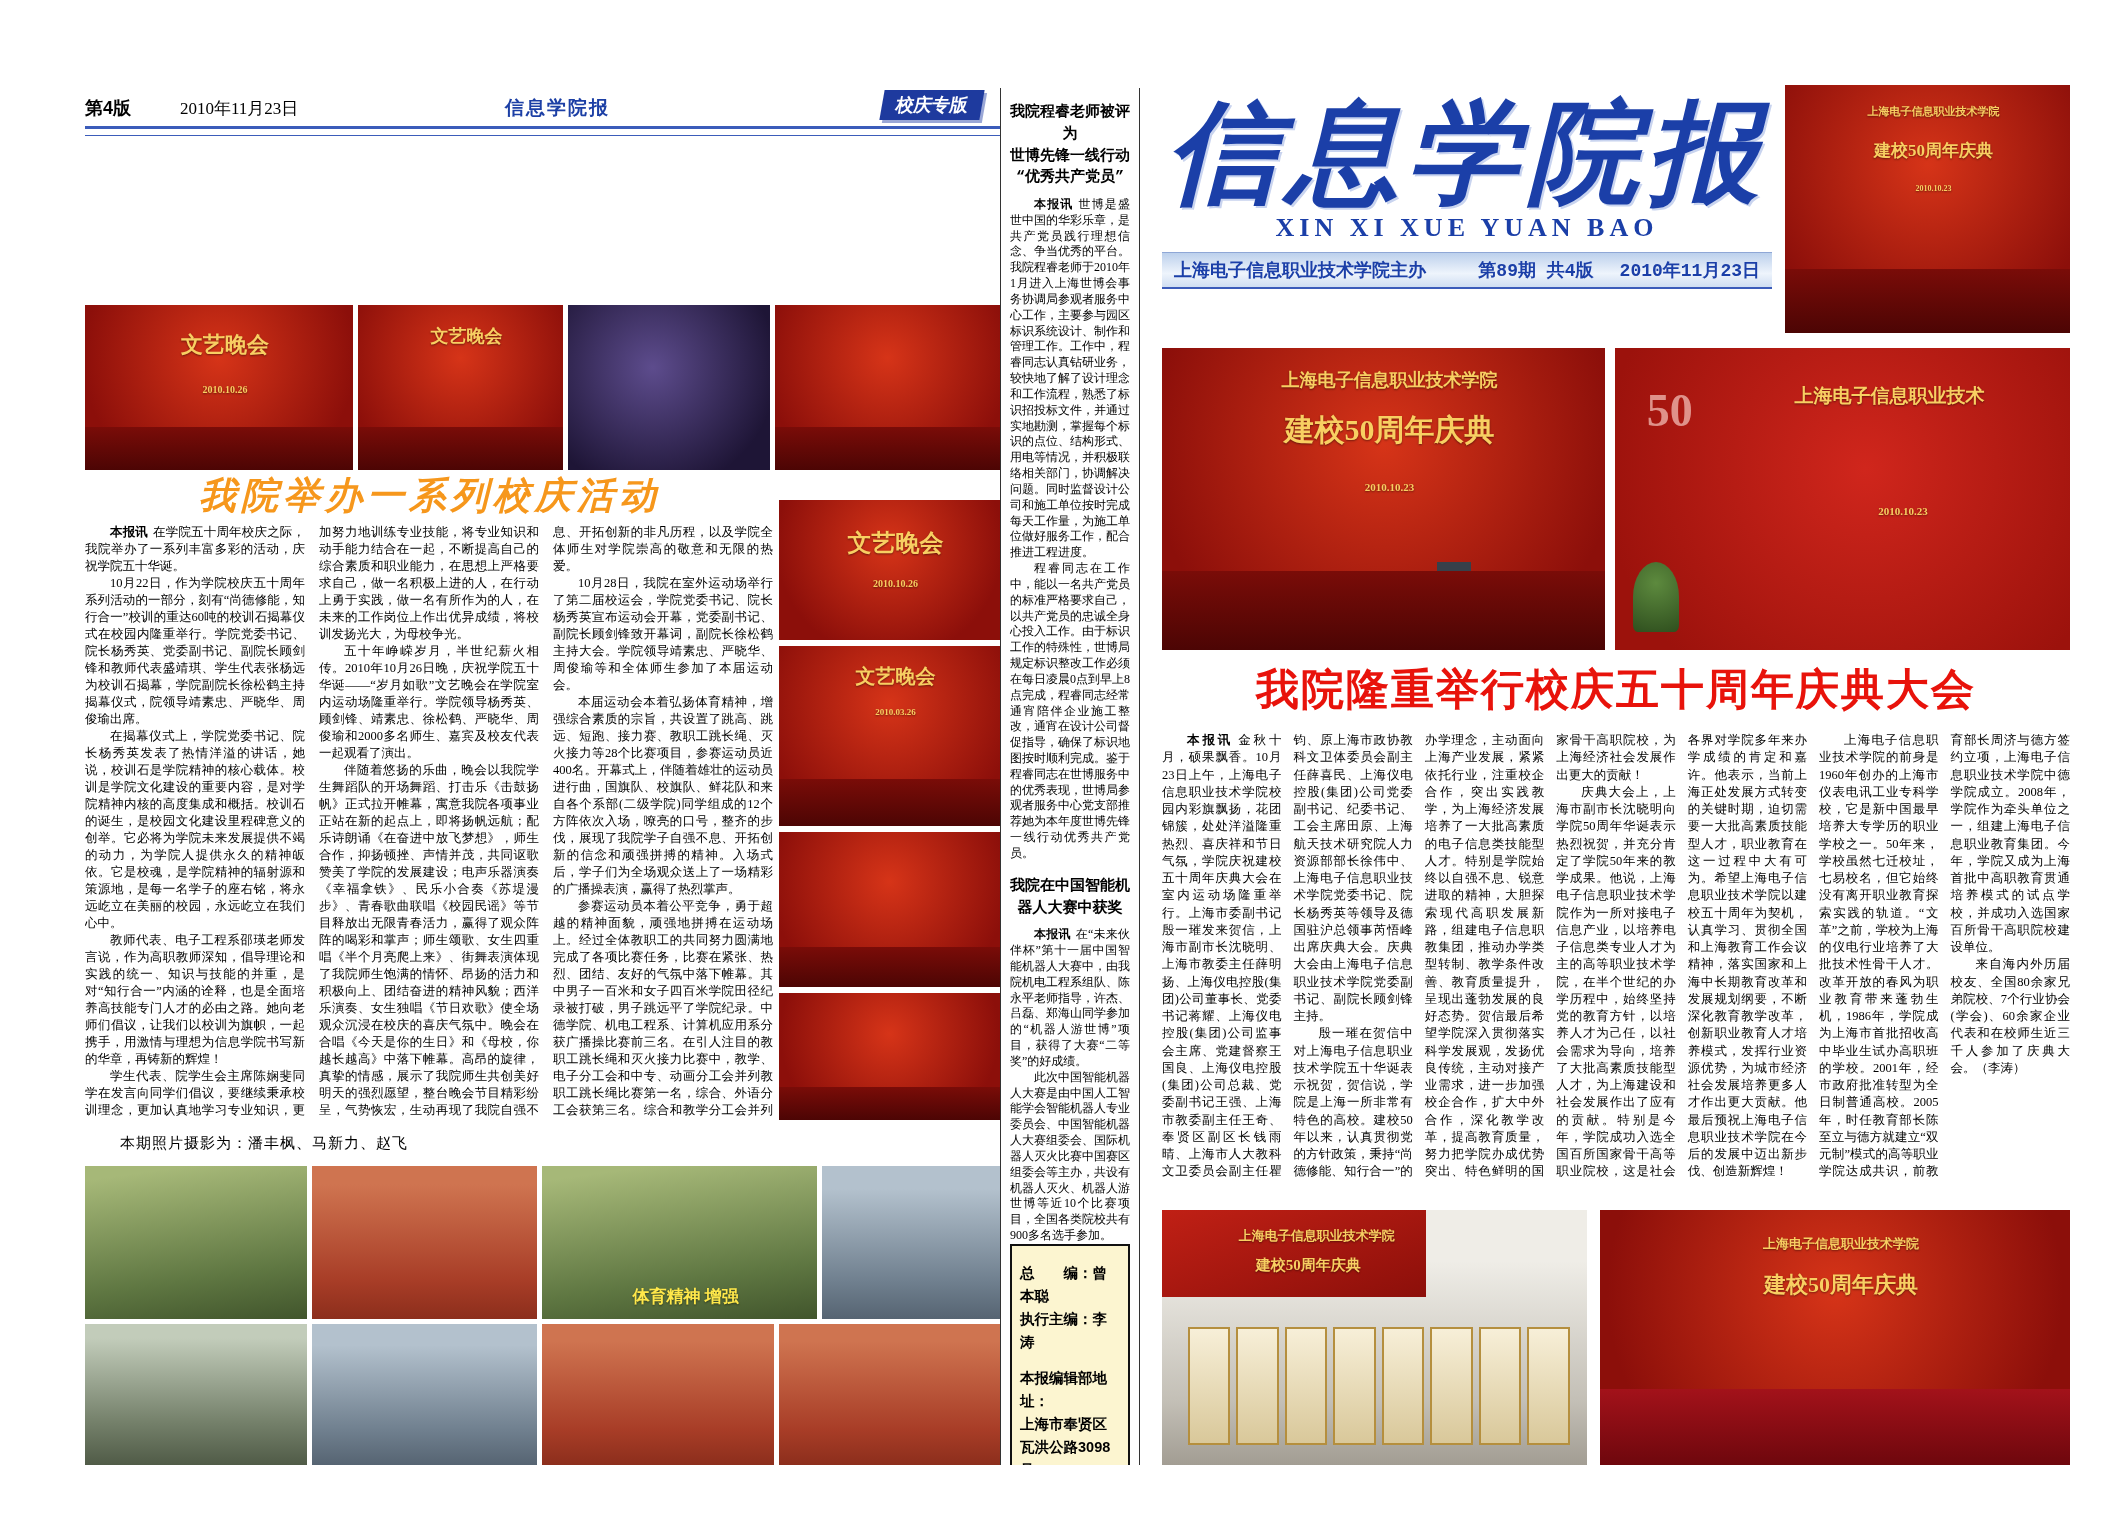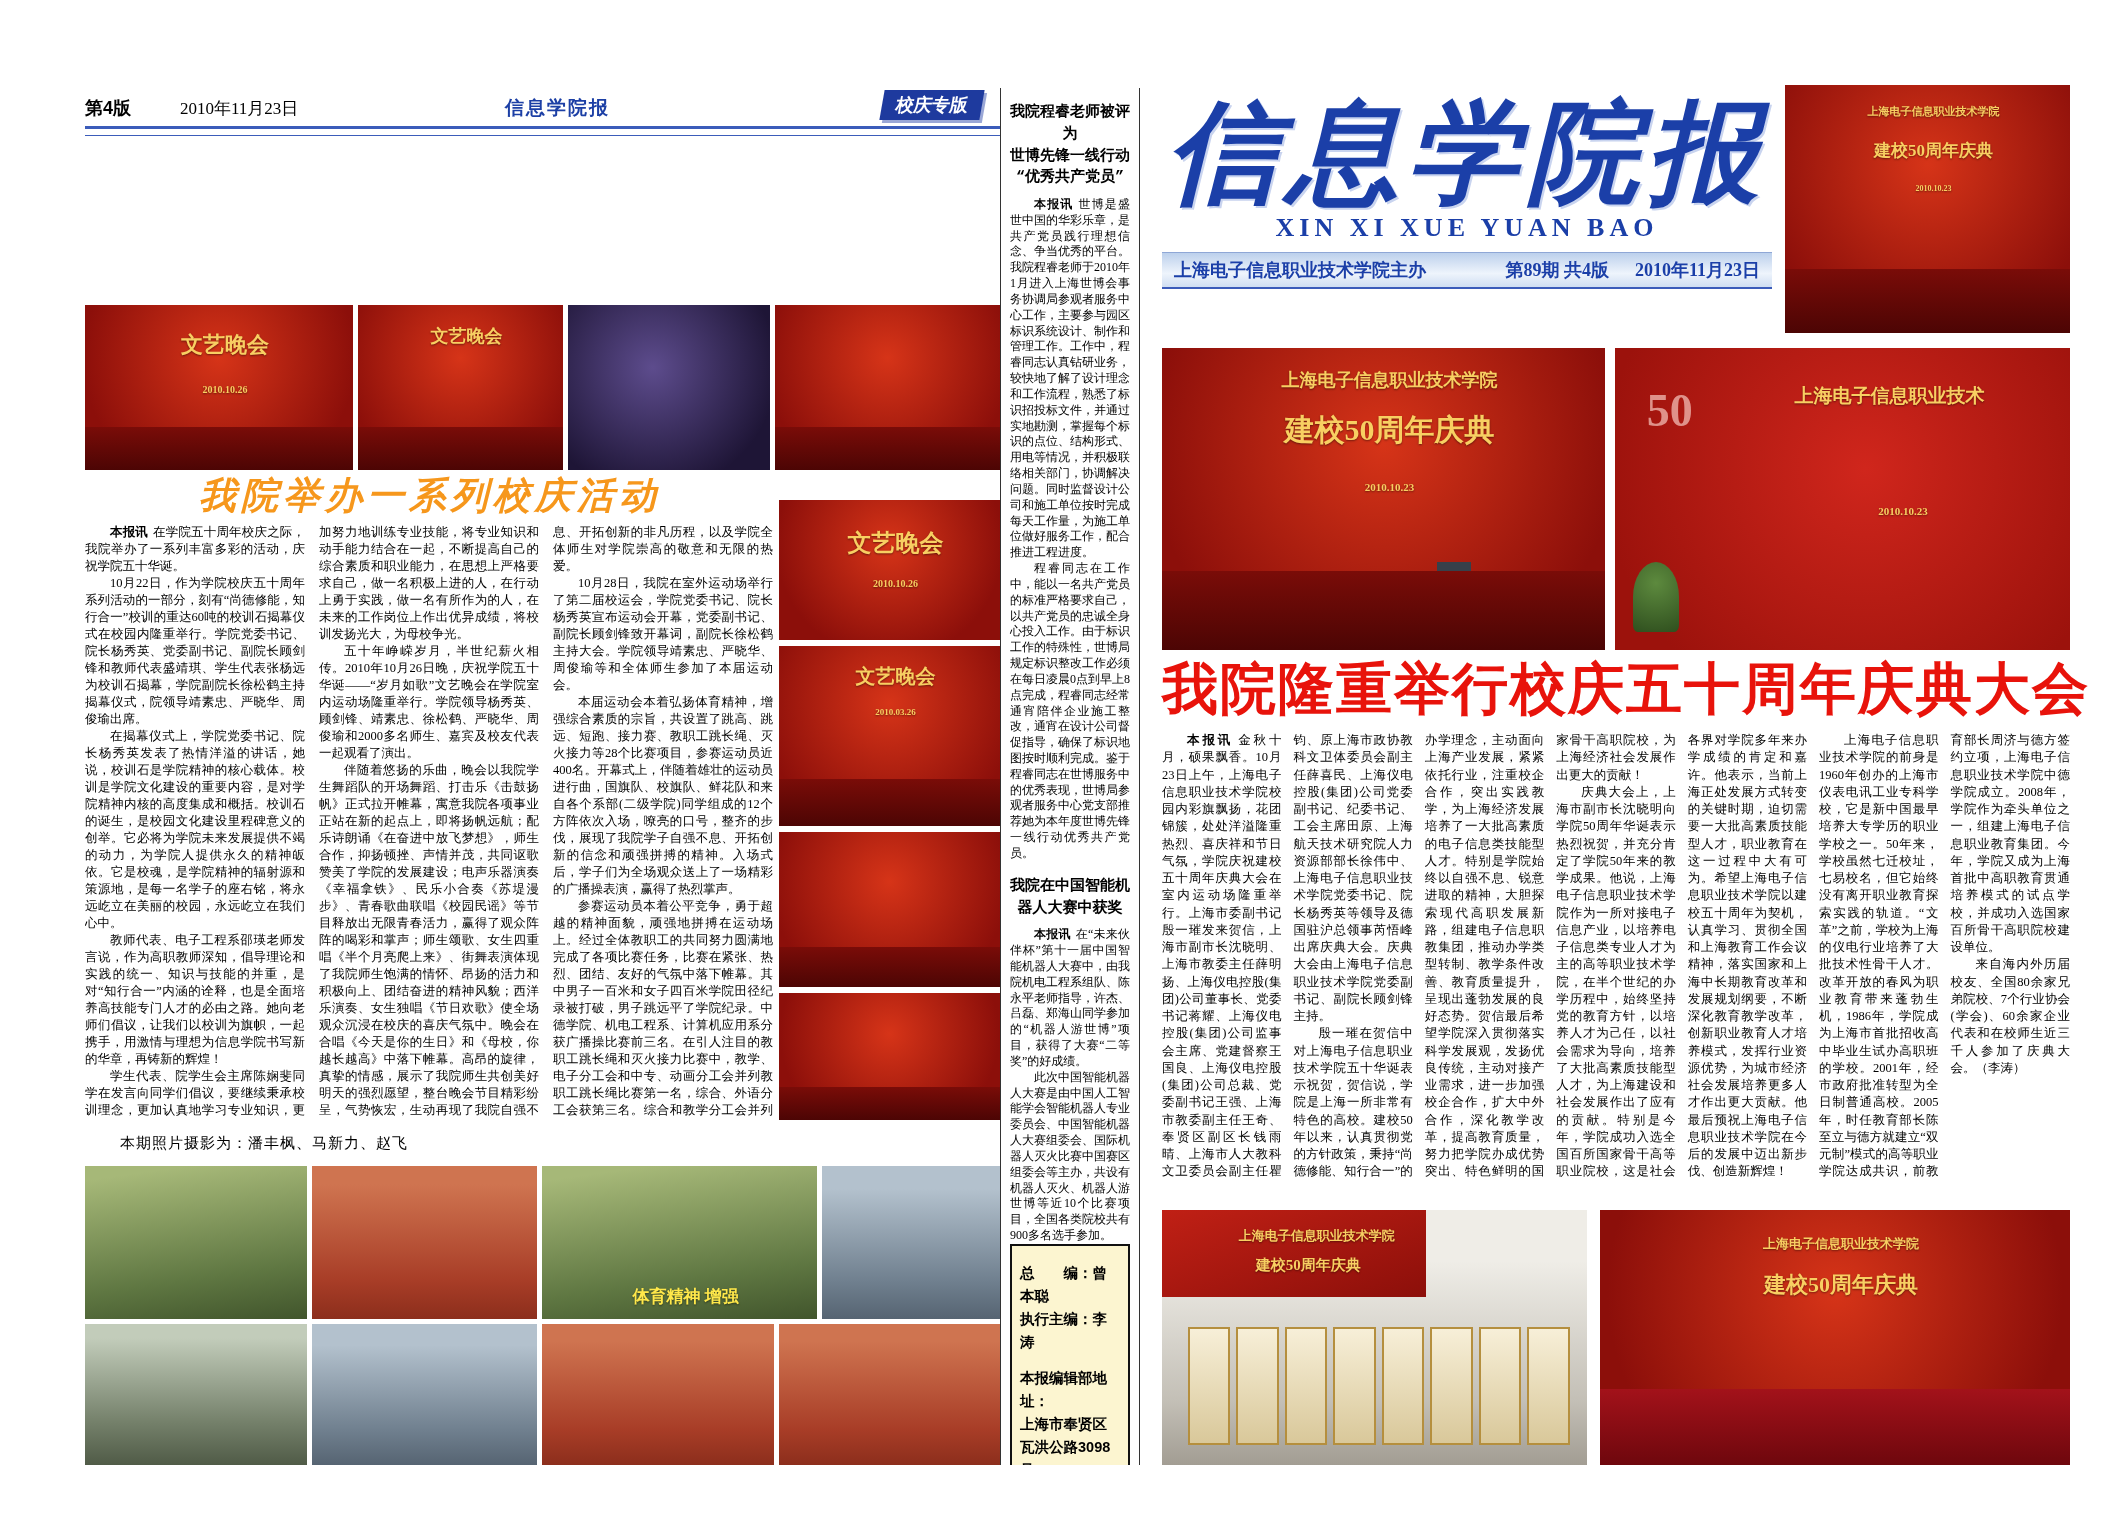--- a/index.html
+++ b/index.html
@@ -66,21 +66,21 @@
   .credits .gap{height:12px;}
 
   
   .masthead{position:absolute;left:1162px;top:95px;width:610px;height:215px;text-align:center;}
   .mast-title{font-size:112px;line-height:1.05;font-weight:bold;font-style:italic;color:#1b3fa8;
         letter-spacing:8px;text-shadow:2px 2px 0 #c9d4ef;}
   .mast-pinyin{font-size:26px;font-weight:bold;color:#1b3fa8;letter-spacing:5px;}
   .mast-banner{margin-top:9px;height:34px;display:flex;align-items:center;justify-content:space-between;
         padding:0 12px;background:linear-gradient(180deg,#bcd0ec,#eef4fc 60%,#cfdef2);
         border-top:1px solid #8fa7d6;border-bottom:2px solid #3b5cba;
-        font-family:Liberation Serif, serif;font-weight:bold;
+        font-family:Liberation Mono, monospace;font-weight:bold;
         font-size:18px;color:#1b3fa8;}
   .mast-banner .right{display:flex;gap:26px;}
 
   
   .tr-photo{position:absolute;left:1785px;top:85px;width:285px;height:248px;}
   .mp-a{position:absolute;left:1162px;top:348px;width:443px;height:302px;}
   .mp-b{position:absolute;left:1615px;top:348px;width:455px;height:302px;}
   .fifty{position:absolute;left:7%;top:12%;font-size:46px;color:#e9a8a0;font-weight:bold;
         font-family:"Liberation Serif",serif;opacity:.85;}
   .podium{position:absolute;left:62%;bottom:10%;width:34px;height:58px;background:#37404a;}
@@ -90,22 +90,22 @@
   .bp-a .corner{position:absolute;left:0;top:0;width:62%;height:34%;
         background:linear-gradient(160deg,#c02015,#8c0f0a);}
   .bp-a .boards{position:absolute;left:6%;right:4%;bottom:8%;height:46%;display:flex;gap:6px;}
   .bp-a .boards i{flex:1;background:linear-gradient(180deg,#f7efd8,#d9c89a);border:2px solid #b58f3e;}
   .bp-b{position:absolute;left:1600px;top:1210px;width:470px;height:255px;}
   .bp-b .tbl{position:absolute;left:0;right:0;bottom:0;height:30%;
         background:linear-gradient(180deg,#a3121a,#6e070d);}
 
   
   .rp-headline{position:absolute;left:1162px;top:656px;width:908px;height:66px;line-height:66px;
-        text-align:right;font-family:"Liberation Sans","DejaVu Sans",sans-serif;
-        font-weight:bold;font-size:56px;color:#e8130b;letter-spacing:2px;white-space:nowrap;}
+        text-align:center;font-family:"Liberation Sans","DejaVu Sans",sans-serif;
+        font-weight:bold;font-size:43px;color:#e8130b;letter-spacing:2px;white-space:nowrap;}
   .rp-article{position:absolute;left:1162px;top:732px;width:908px;height:462px;
         column-count:7;column-gap:12px;font-size:12.5px;line-height:1.38;text-align:justify;overflow:hidden;}
 </style>
 </head>
 <body>
 
 <div class="page">
 
   <div class="lp-header">
     <span class="pageno">第4版</span>

